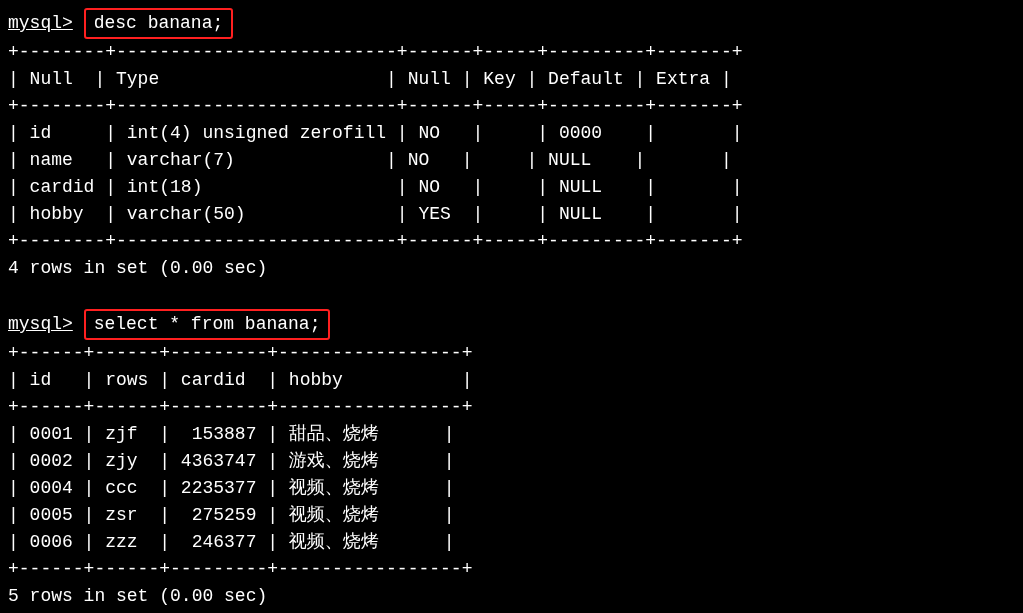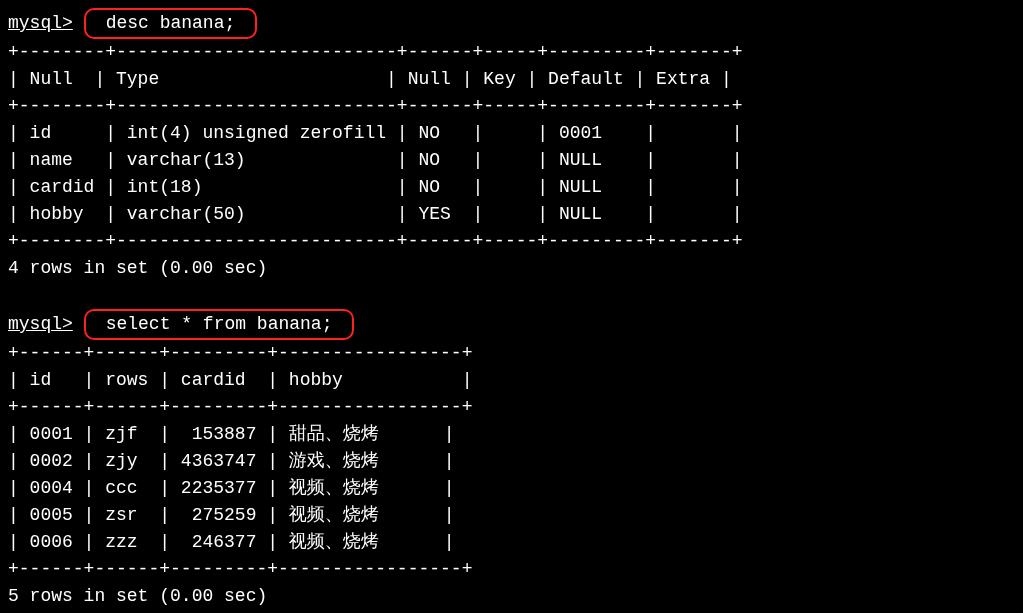--- a/index.html
+++ b/index.html
@@ -17,37 +17,37 @@
     }
     .line {
       white-space: pre;
     }
     .prompt {
       display: inline;
       text-decoration: underline;
     }
     .highlight {
       border: 2.5px solid #ff2020;
-      border-radius: 10px;
-      padding: 0 20px;
+      border-radius: 3px;
+      padding: 0 8px;
       display: inline-block;
     }
     .sep {
       letter-spacing: 0;
     }
   </style>
 </head>
 <body>
 
 <div class="line"><span class="prompt">mysql&gt;</span> <span class="highlight">desc banana;</span></div>
 <div class="line sep">+--------+--------------------------+------+-----+---------+-------+</div>
 <div class="line">| Null  | Type                     | Null | Key | Default | Extra |</div>
 <div class="line sep">+--------+--------------------------+------+-----+---------+-------+</div>
-<div class="line">| id     | int(4) unsigned zerofill | NO   |     | 0001    |       |</div>
-<div class="line">| name   | varchar(13)              | NO   |     | NULL    |       |</div>
+<div class="line">| id     | int(4) unsigned zerofill | NO   |     | 0000    |       |</div>
+<div class="line">| name   | varchar(7)              | NO   |     | NULL    |       |</div>
 <div class="line">| cardid | int(18)                  | NO   |     | NULL    |       |</div>
 <div class="line">| hobby  | varchar(50)              | YES  |     | NULL    |       |</div>
 <div class="line sep">+--------+--------------------------+------+-----+---------+-------+</div>
 <div class="line">4 rows in set (0.00 sec)</div>
 <div class="line">&nbsp;</div>
 <div class="line"><span class="prompt">mysql&gt;</span> <span class="highlight">select * from banana;</span></div>
 <div class="line sep">+------+------+---------+-----------------+</div>
 <div class="line">| id   | rows | cardid  | hobby           |</div>
 <div class="line sep">+------+------+---------+-----------------+</div>
 <div class="line">| 0001 | zjf  |  153887 | 甜品、烧烤      |</div>

